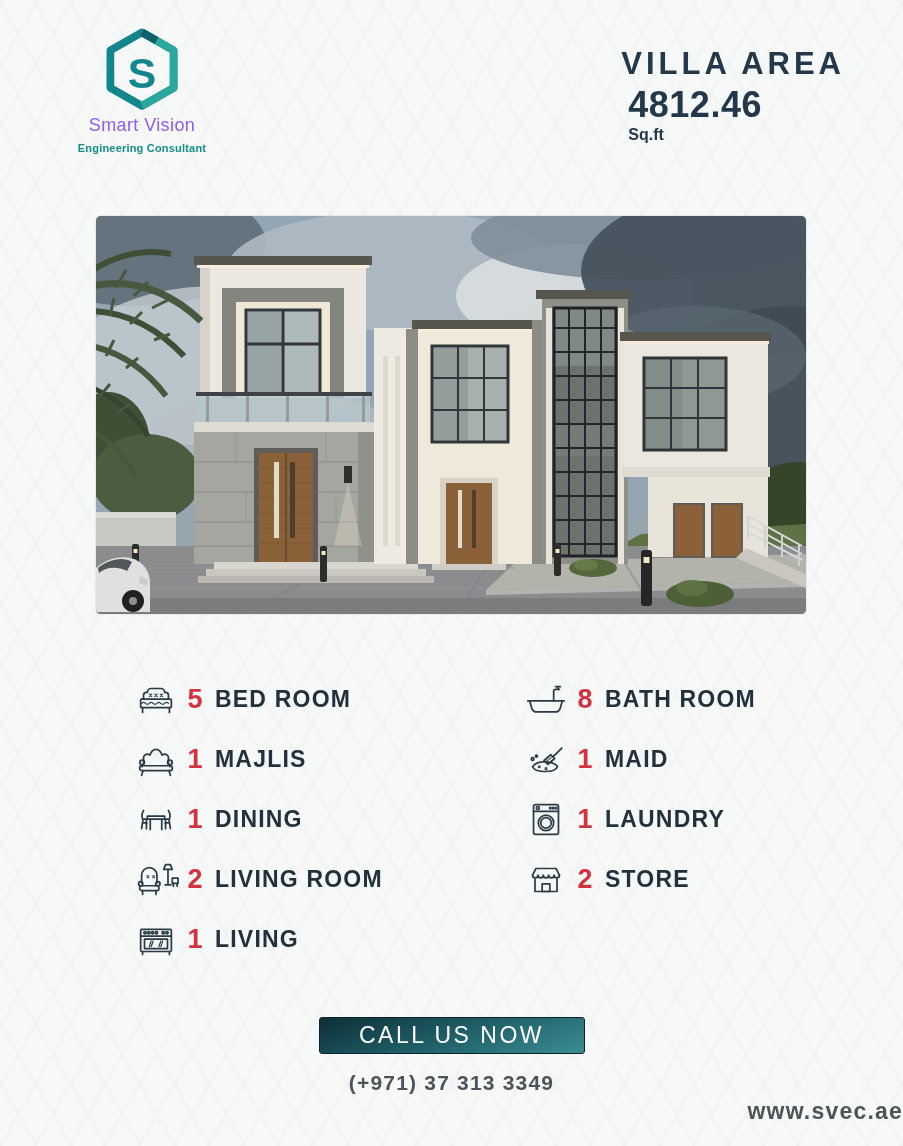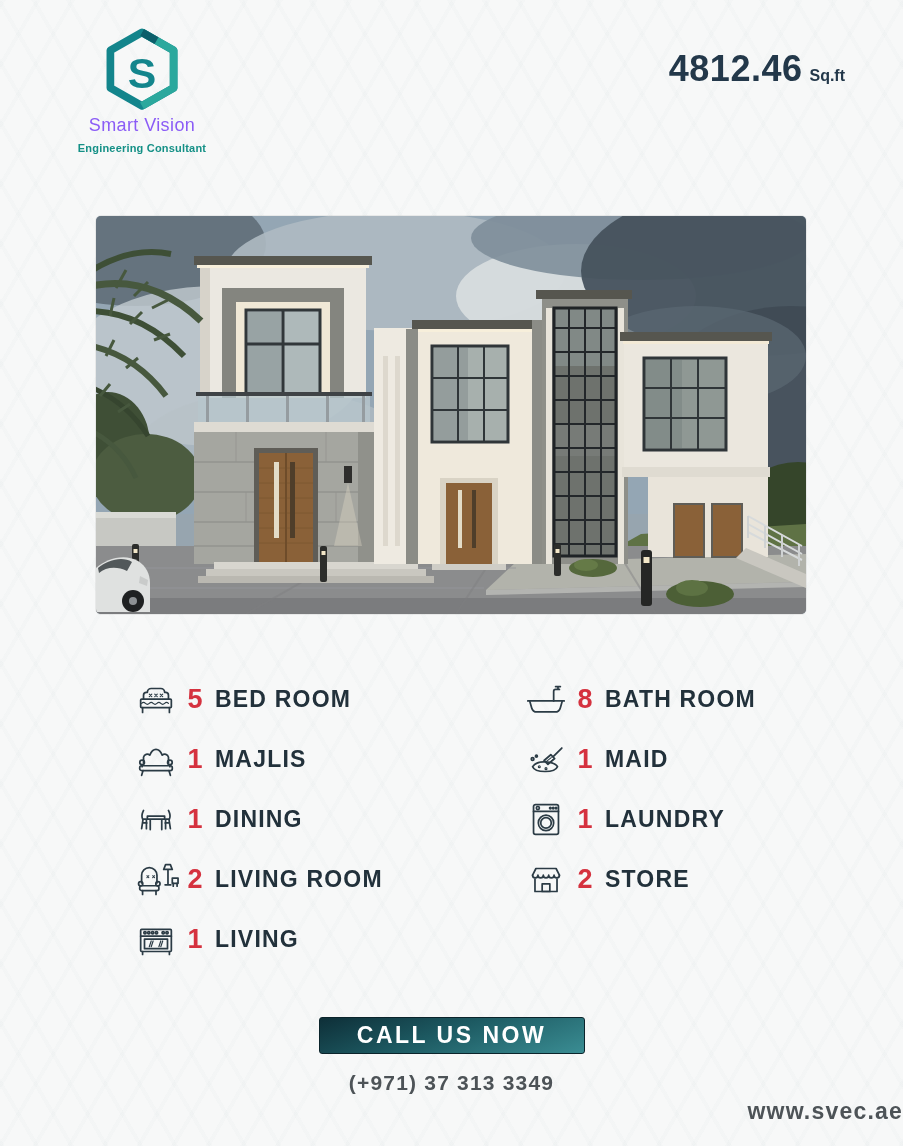--- a/index.html
+++ b/index.html
@@ -11,21 +11,21 @@
       repeating-linear-gradient(-60deg, rgba(35,85,95,.016) 0 4px, transparent 4px 30px);}
 
   
   .logo{position:absolute;left:44px;top:24px;width:196px;text-align:center;}
   .logo svg{width:94px;height:92px;display:block;margin:0 auto;}
   .brand-name{font-size:18px;font-weight:normal;color:#8b5cf6;letter-spacing:.4px;line-height:1.1;}
   .brand-tagline{font-size:11px;font-weight:bold;color:#149086;margin-top:6px;letter-spacing:.2px;}
 
   .area{position:absolute;right:58px;top:46px;text-align:center;color:#23384a;}
   .area-title{font-size:31px;font-weight:bold;letter-spacing:4px;line-height:1.15;}
-  .area-row{display:flex;align-items:baseline;justify-content:center;margin-top:2px;}
+  .area-row{display:flex;align-items:baseline;justify-content:center;margin-top:2px;flex-direction:column;}
   .area-value{font-size:36px;font-weight:bold;letter-spacing:.5px;}
   .area-unit{font-size:16px;font-weight:bold;margin-left:7px;}
 
   
   .hero{position:absolute;left:96px;top:216px;width:710px;height:398px;border-radius:5px;
         overflow:hidden;background:#94a6b4;box-shadow:0 0 0 1px rgba(0,0,0,.06);}
   .hero svg{display:block;width:100%;height:100%;}
 
   
   .features-col{position:absolute;top:676px;}
@@ -34,21 +34,21 @@
   .feature{display:flex;align-items:center;height:47px;margin-bottom:13px;}
   .f-icon{width:60px;display:flex;justify-content:center;align-items:center;}
   .f-icon svg{width:46px;height:46px;}
   .f-count{font-size:27px;font-weight:bold;color:#d5323f;margin-right:11px;min-width:18px;text-align:center;}
   .f-label{font-size:23px;font-weight:bold;color:#22313b;letter-spacing:1.2px;}
 
   
   .cta-button{position:absolute;left:50%;top:1017px;transform:translateX(-50%);
     width:266px;height:37px;display:flex;align-items:center;justify-content:center;
     background:linear-gradient(160deg,#0e2f38 0%,#1d5a62 45%,#3a8d93 100%);
-    color:#ffffff;font-size:23px;font-weight:bold;letter-spacing:2.5px;border-radius:3px;
+    color:#ffffff;font-size:23px;font-weight:normal;letter-spacing:2.5px;border-radius:3px;
     border:1px solid #0b242b;box-sizing:border-box;cursor:pointer;}
   .phone{position:absolute;top:1071px;left:0;width:100%;text-align:center;
     font-size:21px;font-weight:bold;color:#4d5357;letter-spacing:1.2px;}
   .website{position:absolute;top:1098px;left:0;width:100%;text-align:right;
     font-size:23px;font-weight:bold;color:#4d5357;letter-spacing:1.2px;}
 </style>
 </head>
 <body>
 
 <div class="page">
@@ -58,20 +58,21 @@
       <polygon points="55,6 92,27 92,71 55,92 18,71 18,27" fill="none" stroke="#13858c" stroke-width="9" stroke-linejoin="round"></polygon>
       <path d="M55,6 L92,27 L92,71 L55,92" fill="none" stroke="#2ba89d" stroke-width="9" stroke-linejoin="round"></path>
       <path d="M55,6 L72,15.5" fill="none" stroke="#0c5f6b" stroke-width="9"></path>
       <text x="55" y="71" text-anchor="middle" font-size="50" font-weight="bold" fill="#13858c" font-family="Liberation Sans, sans-serif">S</text>
     </svg>
     <div class="brand-name">Smart Vision</div>
     <div class="brand-tagline">Engineering Consultant</div>
   </div>
 
   <div class="area">
+    <div class="area-title">VILLA AREA</div>
     <div class="area-row">
       <span class="area-value">4812.46</span>
       <span class="area-unit">Sq.ft</span>
     </div>
   </div>
 
   <div class="hero">
     <svg viewBox="0 0 710 398" preserveAspectRatio="none">
 
       <rect width="710" height="398" fill="#94a6b4"></rect>

